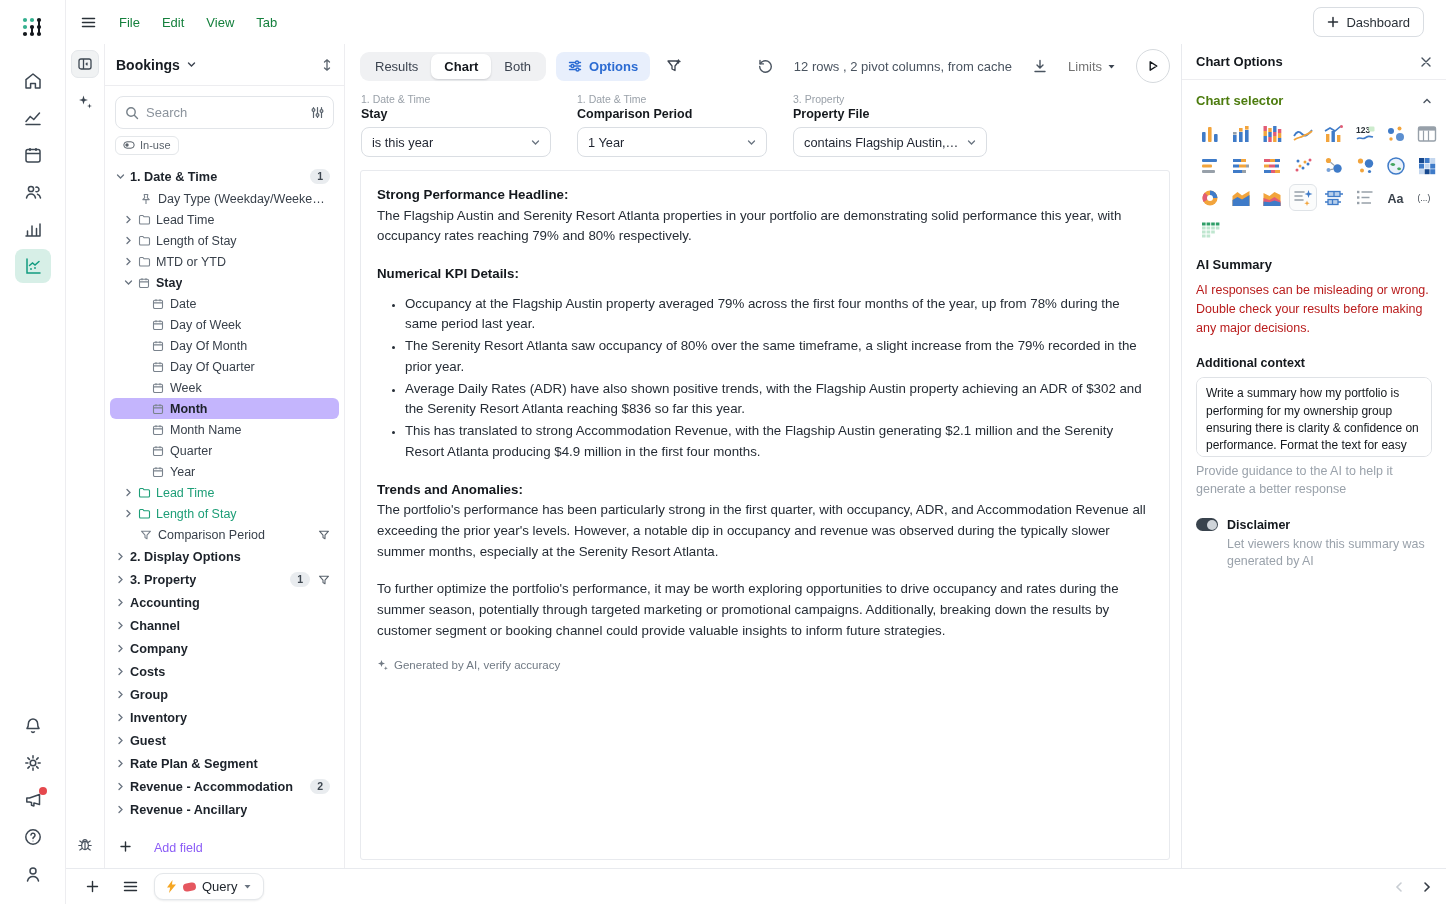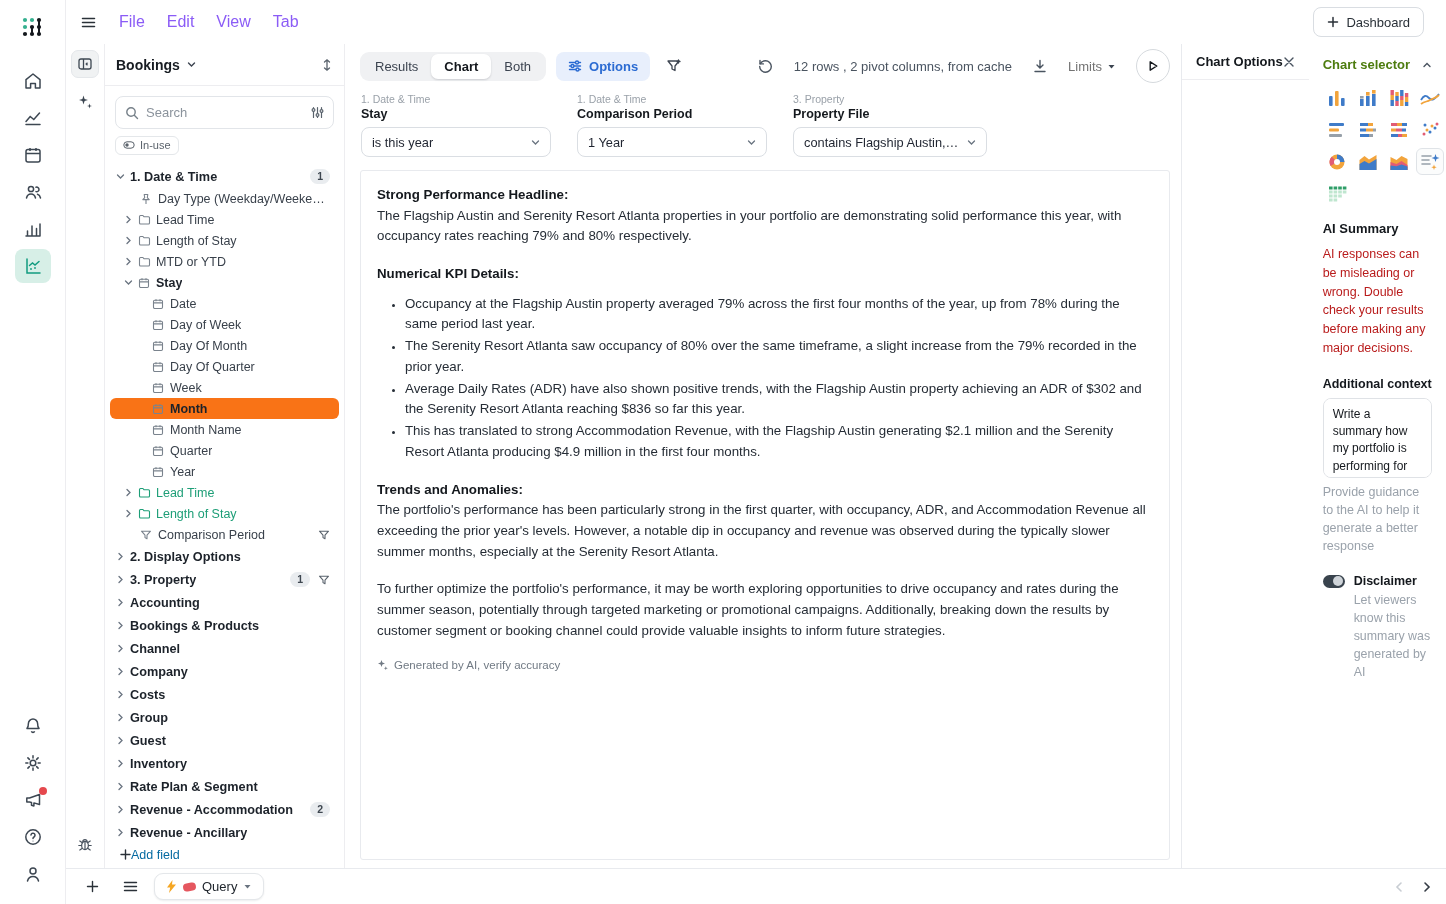--- a/index.html
+++ b/index.html
@@ -13,51 +13,51 @@
 .logo{width:32px;height:32px;margin-bottom:20px;cursor:pointer}
 .rail-btn{width:36px;height:34px;display:flex;align-items:center;justify-content:center;border-radius:8px;color:#3d4752;cursor:pointer;margin-bottom:3px;position:relative}
 .rail-btn.active{background:#d7efe7;color:#129c80}
 .rail-spacer{flex:1}
 .red-dot{position:absolute;top:4px;right:4px;width:8px;height:8px;border-radius:50%;background:#e5484d}
 
 .col{flex:1;display:flex;flex-direction:column;min-width:0}
 .header{height:44px;flex:none;display:flex;align-items:center;padding:0 22px 0 8px}
 .icon-btn{display:flex;align-items:center;justify-content:center;width:28px;height:28px;border-radius:6px;color:#3d4752;cursor:pointer;background:none;border:0}
 .menu{display:flex;gap:4px;margin-left:8px}
-.menu span{padding:4px 9px;font-size:16px;color:#8b5cf6;border-radius:6px;cursor:pointer}
+.menu span{padding:4px 9px;font-size:13px;color:#15803d;border-radius:6px;cursor:pointer}
 .dash-btn{margin-left:auto;height:30px;border:1px solid #d9dde2;border-radius:8px;background:#fff;display:flex;align-items:center;gap:7px;padding:0 13px;font-size:13px;color:#2a3138}
 .main{flex:1;display:flex;min-height:0}
 
 .rail2{width:38px;flex:none;display:flex;flex-direction:column;align-items:center;padding:6px 0 10px;gap:10px}
 .collapse-btn{width:28px;height:28px;border:1px solid #e4e7ea;background:#f0f2f3;border-radius:7px;display:flex;align-items:center;justify-content:center;color:#3d4752;cursor:pointer}
 .mt-auto{margin-top:auto}
 
 .fields{width:241px;flex:none;border-left:1px solid #ededf0;border-right:1px solid #ededf0;display:flex;flex-direction:column;min-height:0}
 .fields-head{height:42px;flex:none;border-bottom:1px solid #ededf0;display:flex;align-items:center;padding:0 11px}
 .src{font-size:14px;font-weight:700;color:#171c22;display:flex;align-items:center;gap:7px;cursor:pointer}
 .sort-ic{margin-left:auto;color:#5a636d;cursor:pointer}
 .search{margin:10px 10px 7px;height:33px;flex:none;border:1px solid #e2e5e9;border-radius:8px;display:flex;align-items:center;padding:0 9px;gap:7px;color:#768089}
 .search input{border:0;outline:0;flex:1;min-width:0;font-family:inherit;font-size:13px;color:#2a3138;background:none}
 .search input::placeholder{color:#8b939c}
 .chip-row{padding:0 10px 7px;flex:none}
 .chip{display:inline-flex;align-items:center;gap:5px;border:1px solid #e4e7ea;border-radius:6px;padding:2px 7px 3px;font-size:11px;color:#5b636c;cursor:pointer}
 .tree{flex:1;overflow:hidden;padding:3px 5px 0}
 .trow{display:flex;align-items:center;height:21px;font-size:12.5px;color:#39414b;border-radius:6px;padding-right:9px;cursor:pointer;white-space:nowrap}
 .trow.sec{height:23px;font-size:12.7px}
 .trow.bold .lbl{font-weight:700;color:#1c222a}
-.trow.selected{background:#f97316}
+.trow.selected{background:#c4b5fd}
 .trow.green .lbl{color:#1d9e77}
 .trow.green .tic{color:#1d9e77}
 .trow .chev{width:14px;flex:none;color:#6a7480;display:flex}
 .trow .tic{width:18px;flex:none;color:#7a838d;display:flex}
 .trow .lbl{overflow:hidden;text-overflow:ellipsis}
 .badge{margin-left:auto;background:#e9ecef;border-radius:9px;font-size:10.5px;color:#3e4750;padding:1px 7px 2px;font-weight:600}
 .trail{margin-left:auto;color:#5a636d;display:flex}
 .badge + .trail{margin-left:8px}
-.add-field{height:27px;flex:none;display:flex;align-items:center;gap:0;padding:0 15px;font-size:12.5px;color:#0369a1;cursor:pointer}
+.add-field{height:27px;flex:none;display:flex;align-items:flex-start;gap:23px;padding:0 15px;font-size:12.5px;color:#8b5cf6;cursor:pointer}
 
 .center{flex:1;display:flex;flex-direction:column;min-width:0;padding:0 11px 8px 15px}
 .toolbar{height:44px;flex:none;display:flex;align-items:center;gap:10px}
 .seg{display:flex;background:#f0f1f3;border-radius:9px;padding:2px}
 .seg button{border:0;background:transparent;padding:5px 13px;font-size:13px;color:#3c4450;border-radius:7px}
 .seg button.active{background:#fff;box-shadow:0 1px 2px rgba(16,24,40,.16);font-weight:700;color:#14181d}
 .opt-btn{display:flex;align-items:center;gap:7px;background:#e8effc;color:#2b6bd2;border:0;border-radius:8px;padding:7px 12px;font-size:13px;font-weight:600}
 .tb-right{margin-left:auto;display:flex;align-items:center;gap:20px;color:#4a5460;font-size:13px}
 .limits{display:flex;align-items:center;gap:5px;cursor:pointer;color:#737373}
 .play{width:34px;height:34px;border:1px solid #d6dade;border-radius:50%;background:#fff;display:flex;align-items:center;justify-content:center}
@@ -71,21 +71,21 @@
 .fselect .val{white-space:nowrap;overflow:hidden;text-overflow:ellipsis}
 .canvas{flex:1;border:1px solid #e8eaee;border-radius:3px;padding:14px 16px;overflow:hidden}
 .sec-blk{margin-bottom:17px}
 .sec-h{font-weight:700;font-size:13.3px;color:#14181d;line-height:1.55}
 .sec-p{font-size:13.3px;line-height:1.56;color:#262d36;max-width:786px}
 ul.bul{margin:9px 0 0;padding-left:28px;max-width:786px}
 ul.bul li{font-size:13.3px;line-height:1.56;color:#262d36;margin-bottom:1px}
 ul.bul li::marker{color:#262d36;font-size:11px}
 .gen-note{display:flex;gap:6px;align-items:center;color:#717a84;font-size:11.5px;margin-top:4px}
 
-.chartpanel{width:265px;flex:none;border-left:1px solid #e8eaee;display:flex;flex-direction:row;overflow:hidden}
+.chartpanel{width:265px;flex:none;border-left:1px solid #e8eaee;display:flex;flex-direction:column;overflow:hidden}
 .cp-head{height:36px;flex:none;display:flex;align-items:center;justify-content:space-between;padding:0 14px;border-bottom:1px solid #ededf0;font-size:13px;font-weight:700;color:#14181d}
 .cp-body{padding:13px 14px;overflow:hidden}
 .cp-sec-title{font-size:13px;font-weight:700;color:#4d7c0f;display:flex;align-items:center;justify-content:space-between}
 .grid{display:grid;grid-template-columns:repeat(8,1fr);gap:5px 3px;margin:12px 0 2px}
 .gcell{width:28px;height:27px;display:flex;align-items:center;justify-content:center;border-radius:6px;border:1px solid transparent;cursor:pointer}
 .gcell.selected{border-color:#dfe3e7;background:#fbfcfc}
 .ai-title{margin-top:14px;font-weight:700;font-size:13px;color:#14181d}
 .ai-warn{font-size:12.5px;color:#b91c1c;line-height:1.5;margin-top:9px}
 .ctx-label{font-weight:700;font-size:12.5px;margin-top:19px;color:#14181d}
 textarea.ctx{width:100%;height:80px;border:1px solid #dfe2e6;border-radius:8px;margin-top:7px;padding:7px 9px;font-family:inherit;font-size:12px;line-height:1.45;color:#14181d;resize:none;outline:none;display:block}
@@ -535,30 +535,20 @@
     <span class="lbl">Accounting</span>
 
   </div>
             <div class="trow sec bold" style="padding-left:6px">
     <span class="chev">
                 <svg width="9" height="9" viewBox="0 0 9 9" stroke="currentColor" stroke-width="1.3" fill="none" stroke-linecap="round">
                   <path d="M3 1.5l3 3-3 3"></path>
                 </svg>
               </span>
 
-    <span class="lbl">Bookings &amp; Products</span>
-
-  </div>
-            <div class="trow sec bold" style="padding-left:6px">
-    <span class="chev">
-                <svg width="9" height="9" viewBox="0 0 9 9" stroke="currentColor" stroke-width="1.3" fill="none" stroke-linecap="round">
-                  <path d="M3 1.5l3 3-3 3"></path>
-                </svg>
-              </span>
-
     <span class="lbl">Channel</span>
 
   </div>
             <div class="trow sec bold" style="padding-left:6px">
     <span class="chev">
                 <svg width="9" height="9" viewBox="0 0 9 9" stroke="currentColor" stroke-width="1.3" fill="none" stroke-linecap="round">
                   <path d="M3 1.5l3 3-3 3"></path>
                 </svg>
               </span>
 
@@ -585,31 +575,31 @@
     <span class="lbl">Group</span>
 
   </div>
             <div class="trow sec bold" style="padding-left:6px">
     <span class="chev">
                 <svg width="9" height="9" viewBox="0 0 9 9" stroke="currentColor" stroke-width="1.3" fill="none" stroke-linecap="round">
                   <path d="M3 1.5l3 3-3 3"></path>
                 </svg>
               </span>
 
+    <span class="lbl">Inventory</span>
+
+  </div>
+            <div class="trow sec bold" style="padding-left:6px">
+    <span class="chev">
+                <svg width="9" height="9" viewBox="0 0 9 9" stroke="currentColor" stroke-width="1.3" fill="none" stroke-linecap="round">
+                  <path d="M3 1.5l3 3-3 3"></path>
+                </svg>
+              </span>
+
     <span class="lbl">Guest</span>
-
-  </div>
-            <div class="trow sec bold" style="padding-left:6px">
-    <span class="chev">
-                <svg width="9" height="9" viewBox="0 0 9 9" stroke="currentColor" stroke-width="1.3" fill="none" stroke-linecap="round">
-                  <path d="M3 1.5l3 3-3 3"></path>
-                </svg>
-              </span>
-
-    <span class="lbl">Inventory</span>
 
   </div>
             <div class="trow sec bold" style="padding-left:6px">
     <span class="chev">
                 <svg width="9" height="9" viewBox="0 0 9 9" stroke="currentColor" stroke-width="1.3" fill="none" stroke-linecap="round">
                   <path d="M3 1.5l3 3-3 3"></path>
                 </svg>
               </span>
 
     <span class="lbl">Rate Plan &amp; Segment</span>

